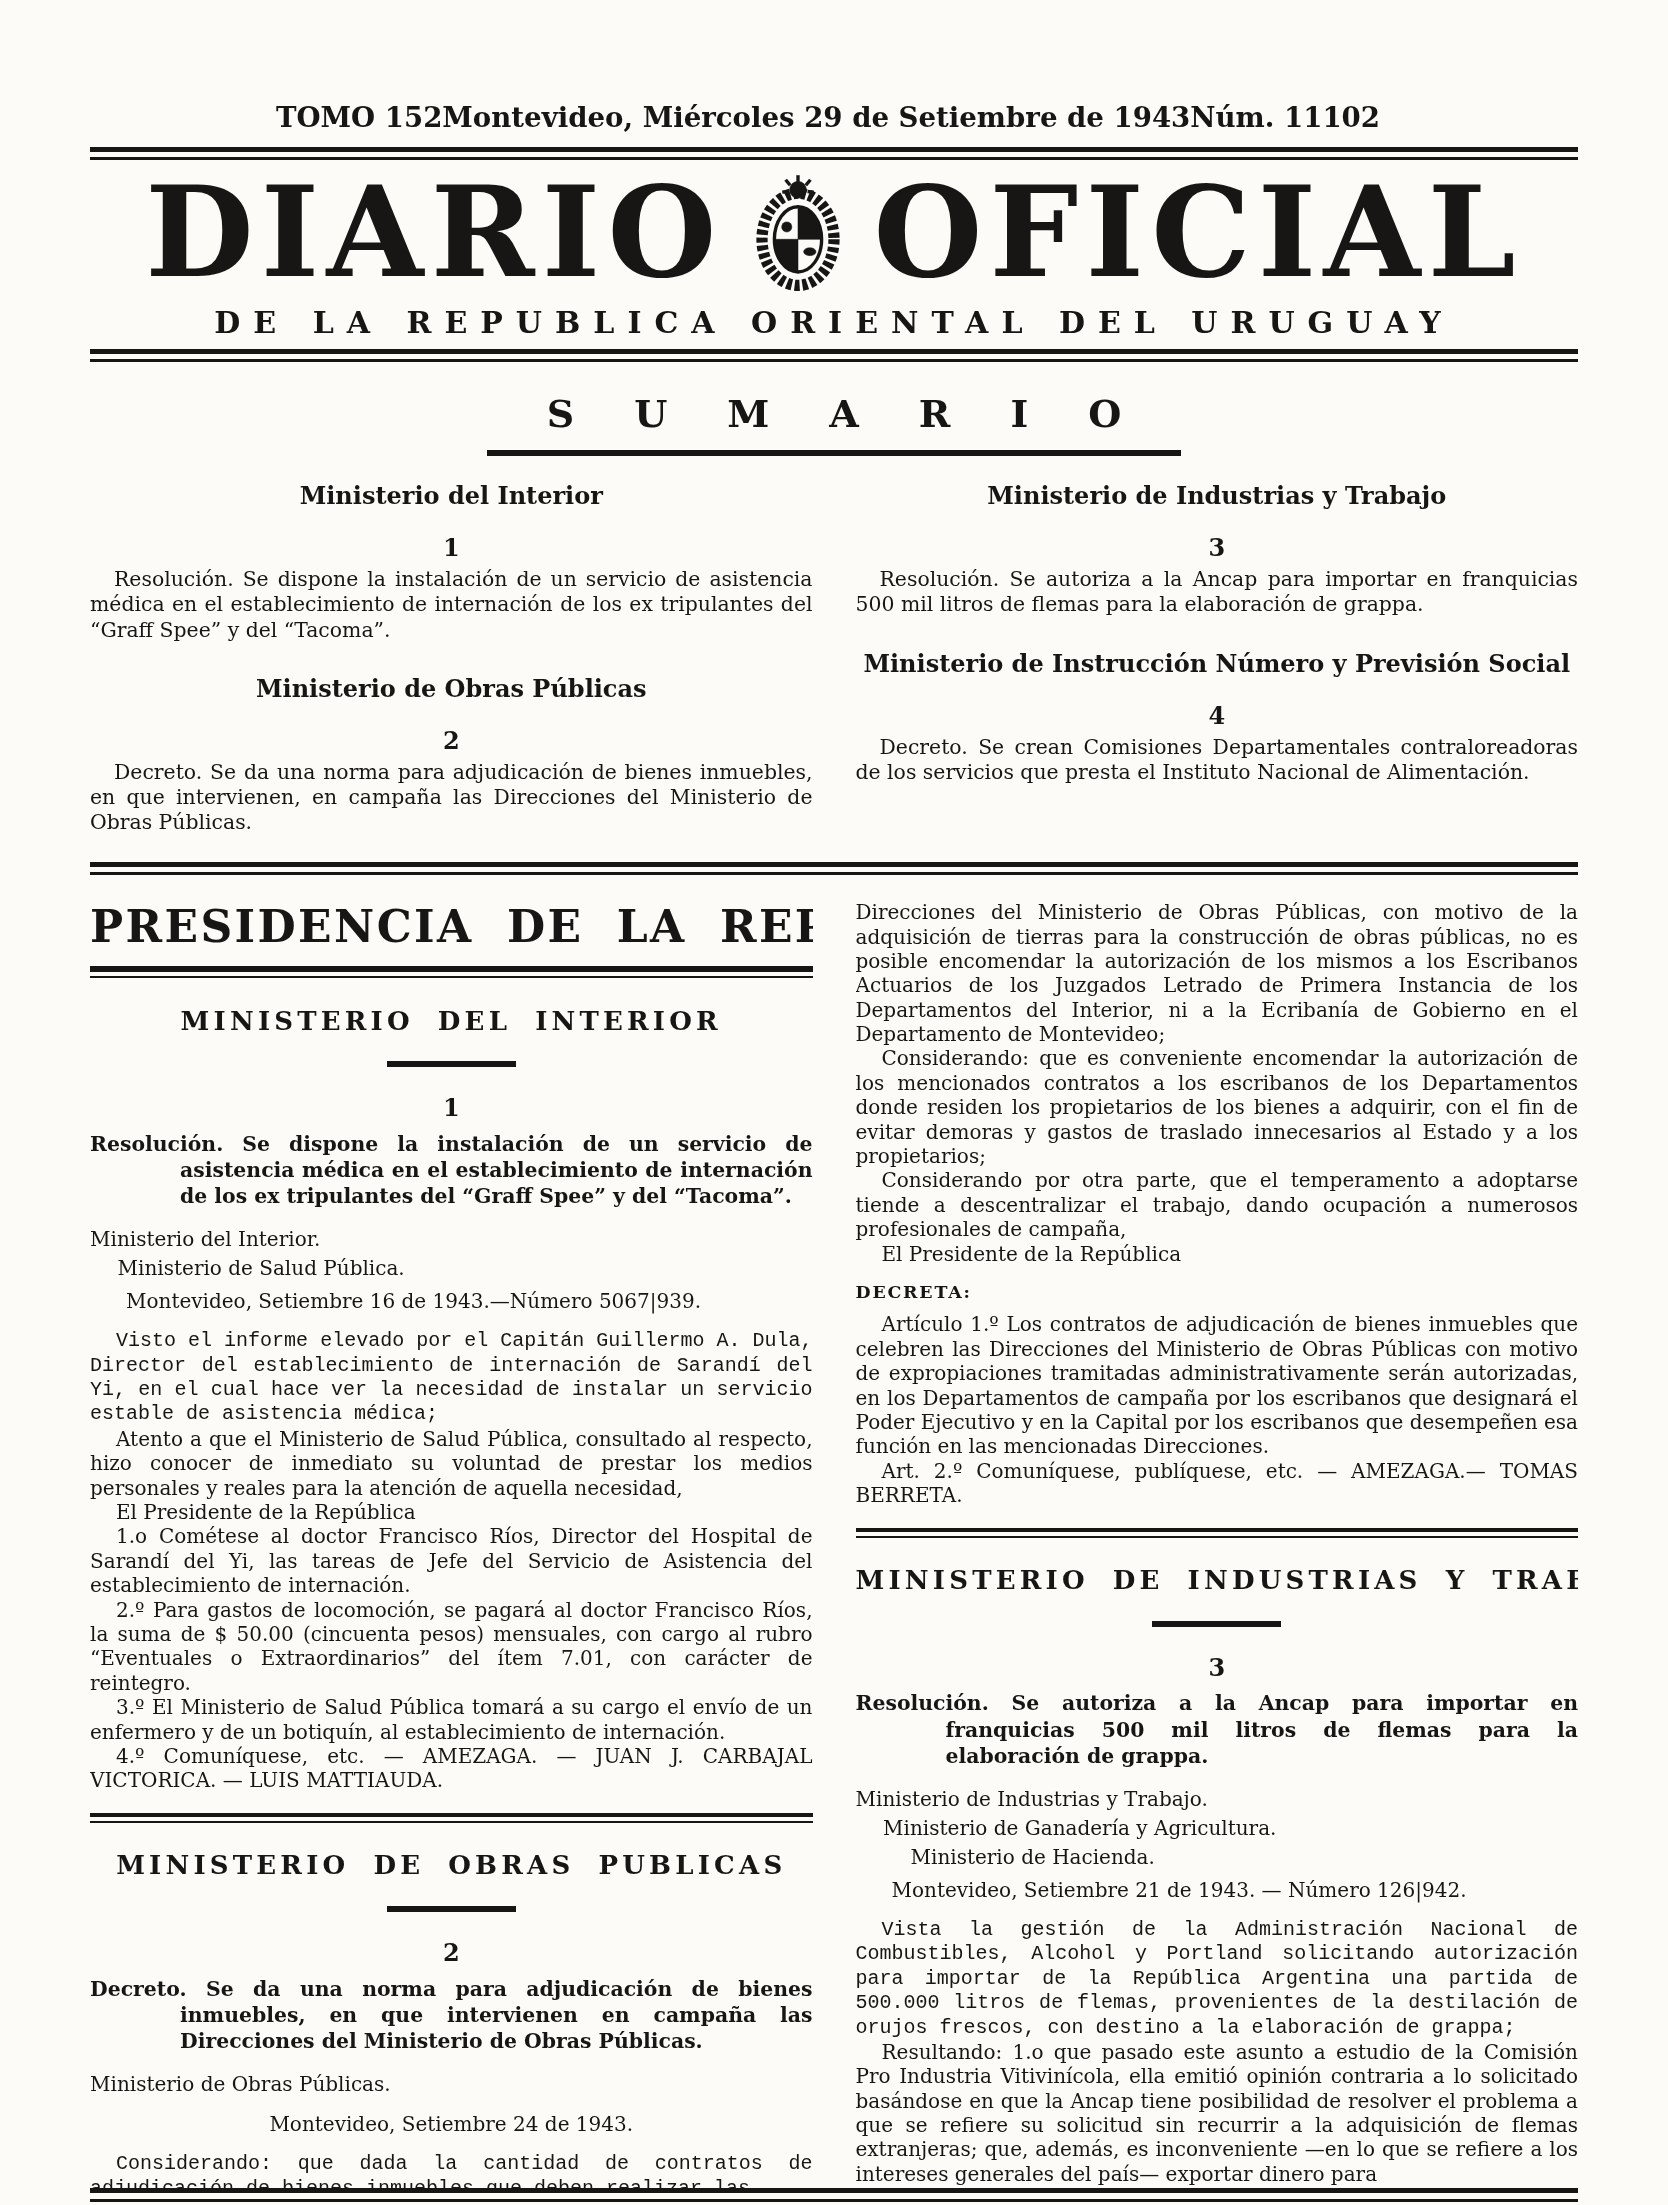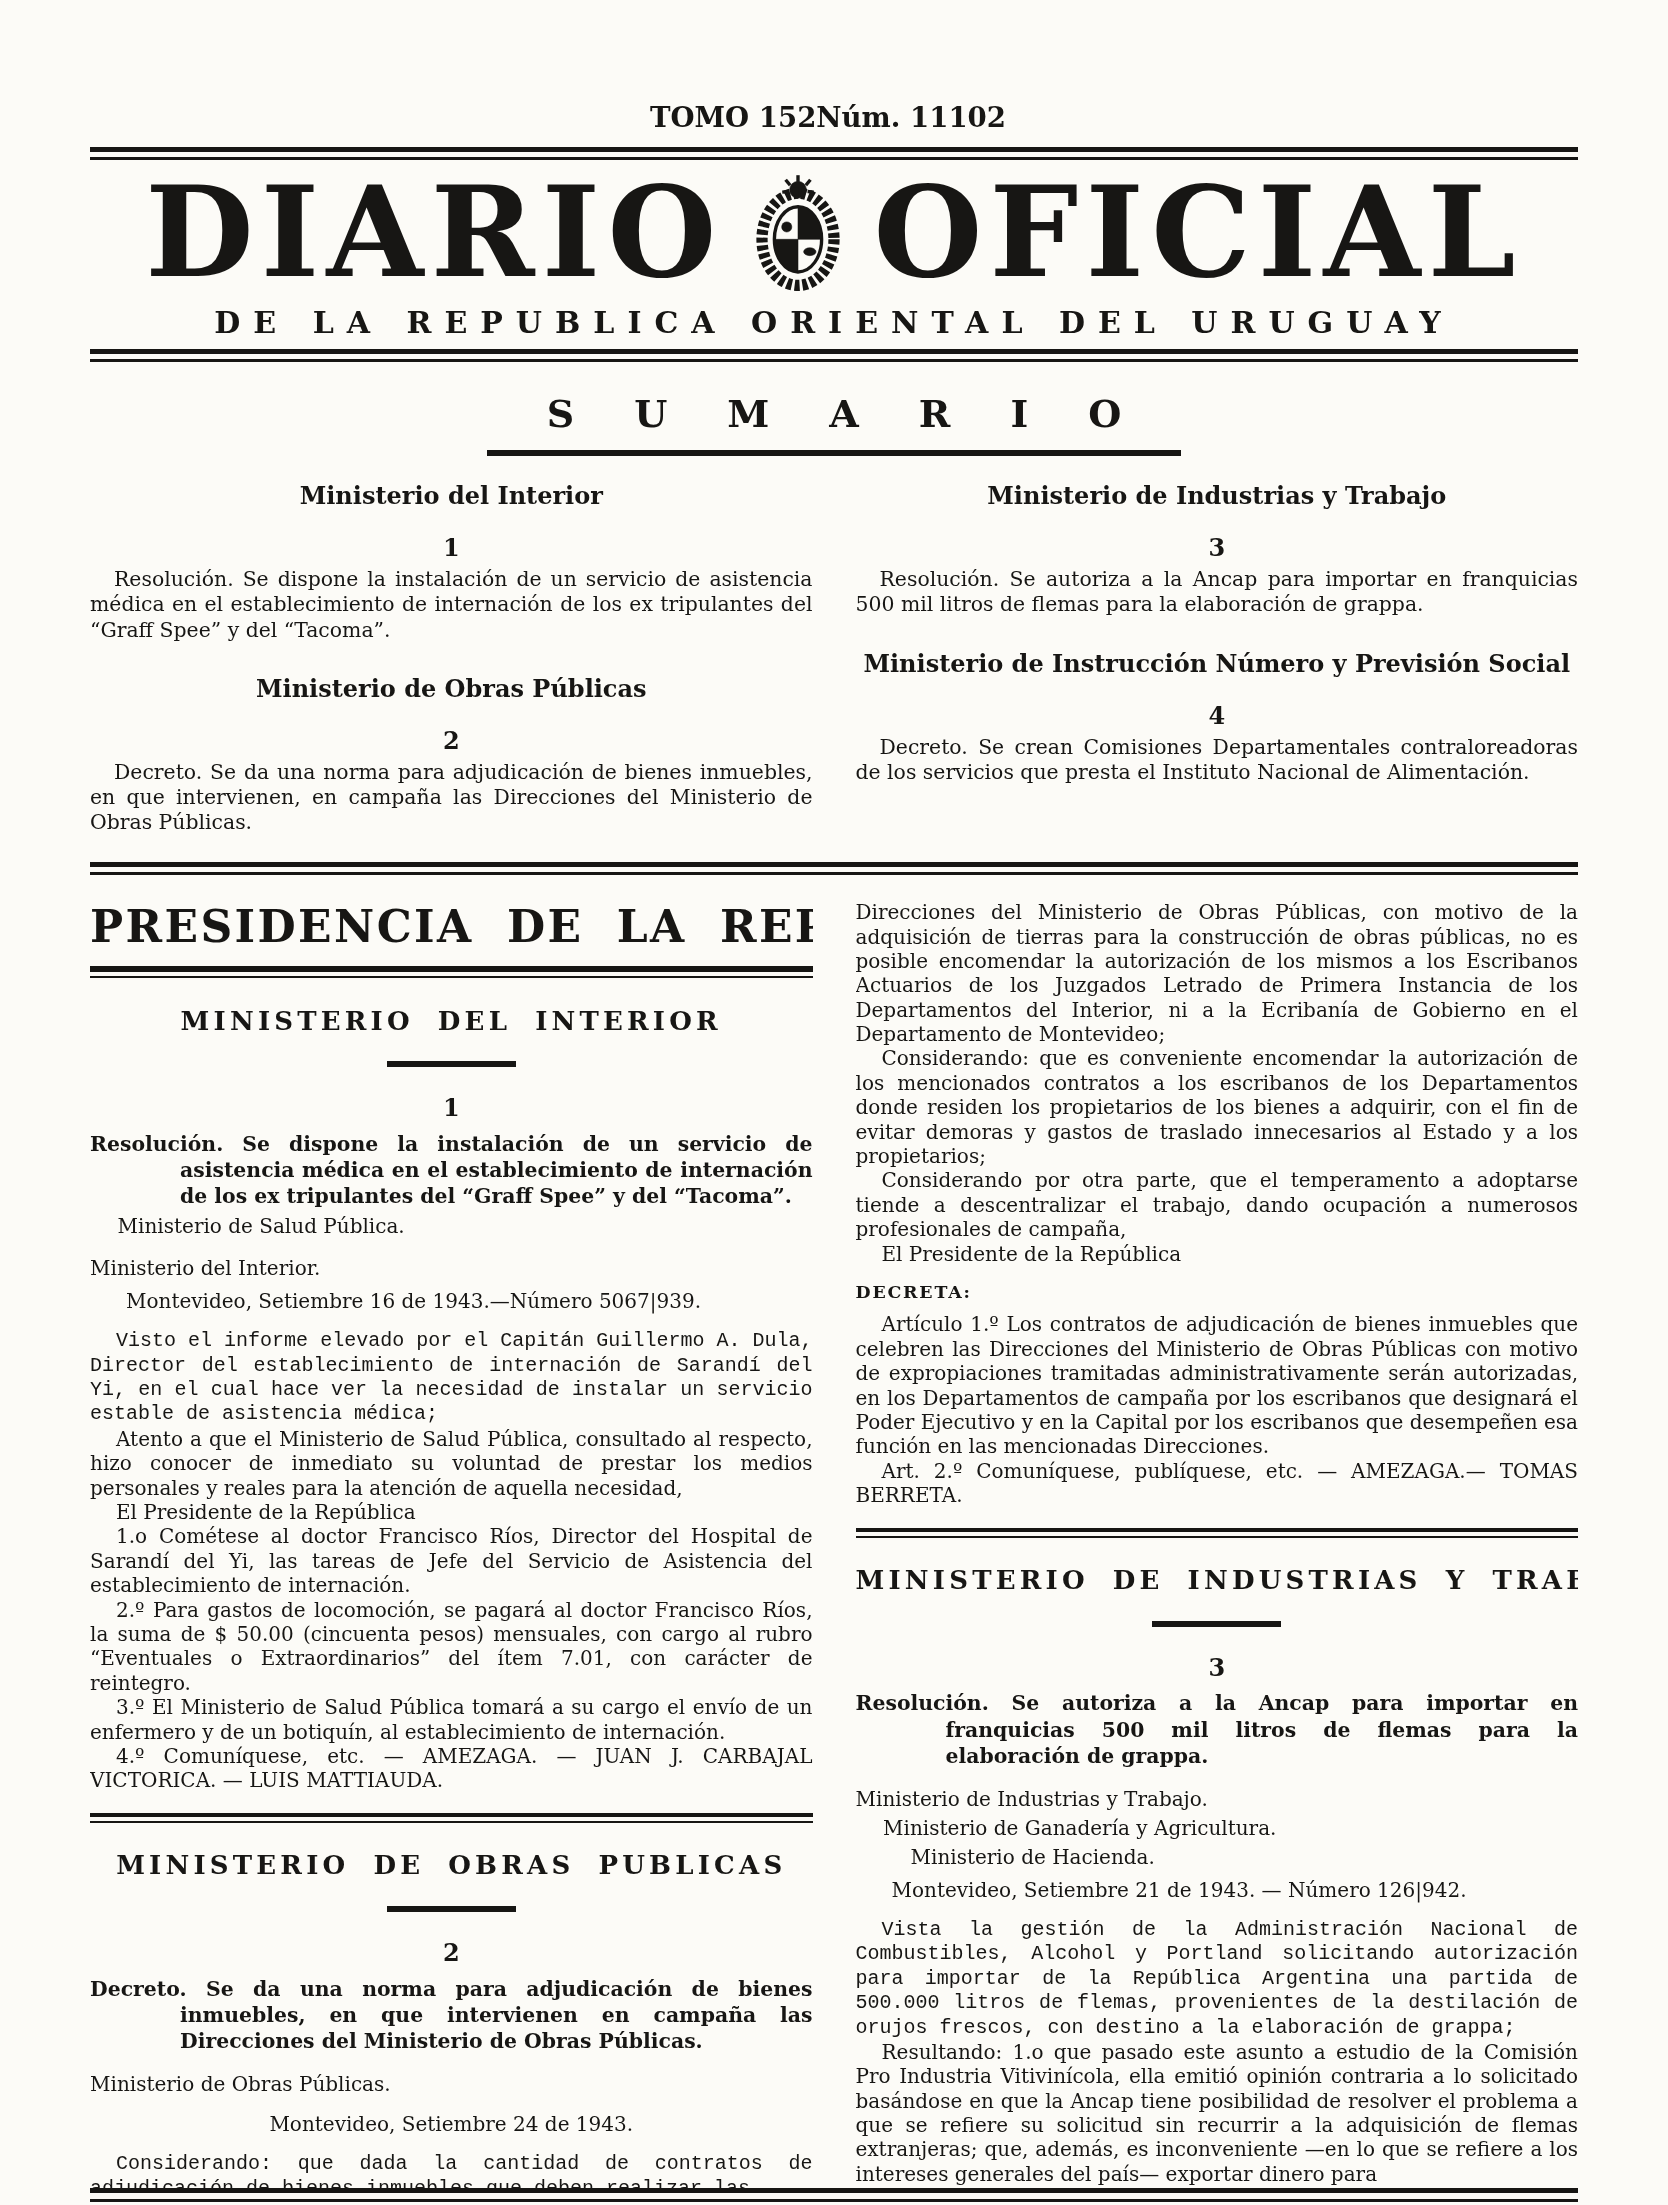--- a/index.html
+++ b/index.html
@@ -91,20 +91,21 @@
     letter-spacing:1.8px; margin:15.6px 0 9.6px 0;
   }
 </style>
 </head>
 <body>
 
 <div class="page">
 
   <div class="topbar">
     <span>TOMO 152</span>
+    <span>Montevideo, Miércoles 29 de Setiembre de 1943</span>
     <span>Núm. 11102</span>
   </div>
 
   <div class="rule-double"></div>
 
   <div class="masthead">
     <div class="masthead-row">
       <span class="masthead-word">DIARIO</span>
       <span class="emblem">
         <svg viewBox="0 0 160 210" width="90" height="120" aria-hidden="true">
@@ -171,22 +172,22 @@
     <div class="bcol">
       <div class="presidencia">PRESIDENCIA DE LA REPUBLICA</div>
       <div class="presidencia-rule"></div>
 
       <div class="b-header">MINISTERIO DEL INTERIOR</div>
       <div class="mini-rule"></div>
 
       <div class="b-num">1</div>
       <p class="b-summary">Resolución. Se dispone la instalación de un servicio de asistencia médica en el establecimiento de internación de los ex tripulantes del “Graff Spee” y del “Tacoma”.</p>
 
+      <p class="p-flush mt-lg">Ministerio del Interior.</p>
       <p class="p-flush mt-sm ind-1">Ministerio de Salud Pública.</p>
-      <p class="p-flush mt-lg">Ministerio del Interior.</p>
 
       <p class="dateline">Montevideo, Setiembre 16 de 1943.—Número 5067|939.</p>
 
       <p class="p-ind mt-md">Visto el informe elevado por el Capitán Guillermo A. Dula, Director del establecimiento de internación de Sarandí del Yi, en el cual hace ver la necesidad de instalar un servicio estable de asistencia médica;</p>
       <p class="p-ind">Atento a que el Ministerio de Salud Pública, consultado al respecto, hizo conocer de inmediato su voluntad de prestar los medios personales y reales para la atención de aquella necesidad,</p>
       <p class="p-ind">El Presidente de la República</p>
 
 
       <p class="p-ind">1.o Cométese al doctor Francisco Ríos, Director del Hospital de Sarandí del Yi, las tareas de Jefe del Servicio de Asistencia del establecimiento de internación.</p>
       <p class="p-ind">2.º Para gastos de locomoción, se pagará al doctor Francisco Ríos, la suma de $ 50.00 (cincuenta pesos) mensuales, con cargo al rubro “Eventuales o Extraordinarios” del ítem 7.01, con carácter de reintegro.</p>

